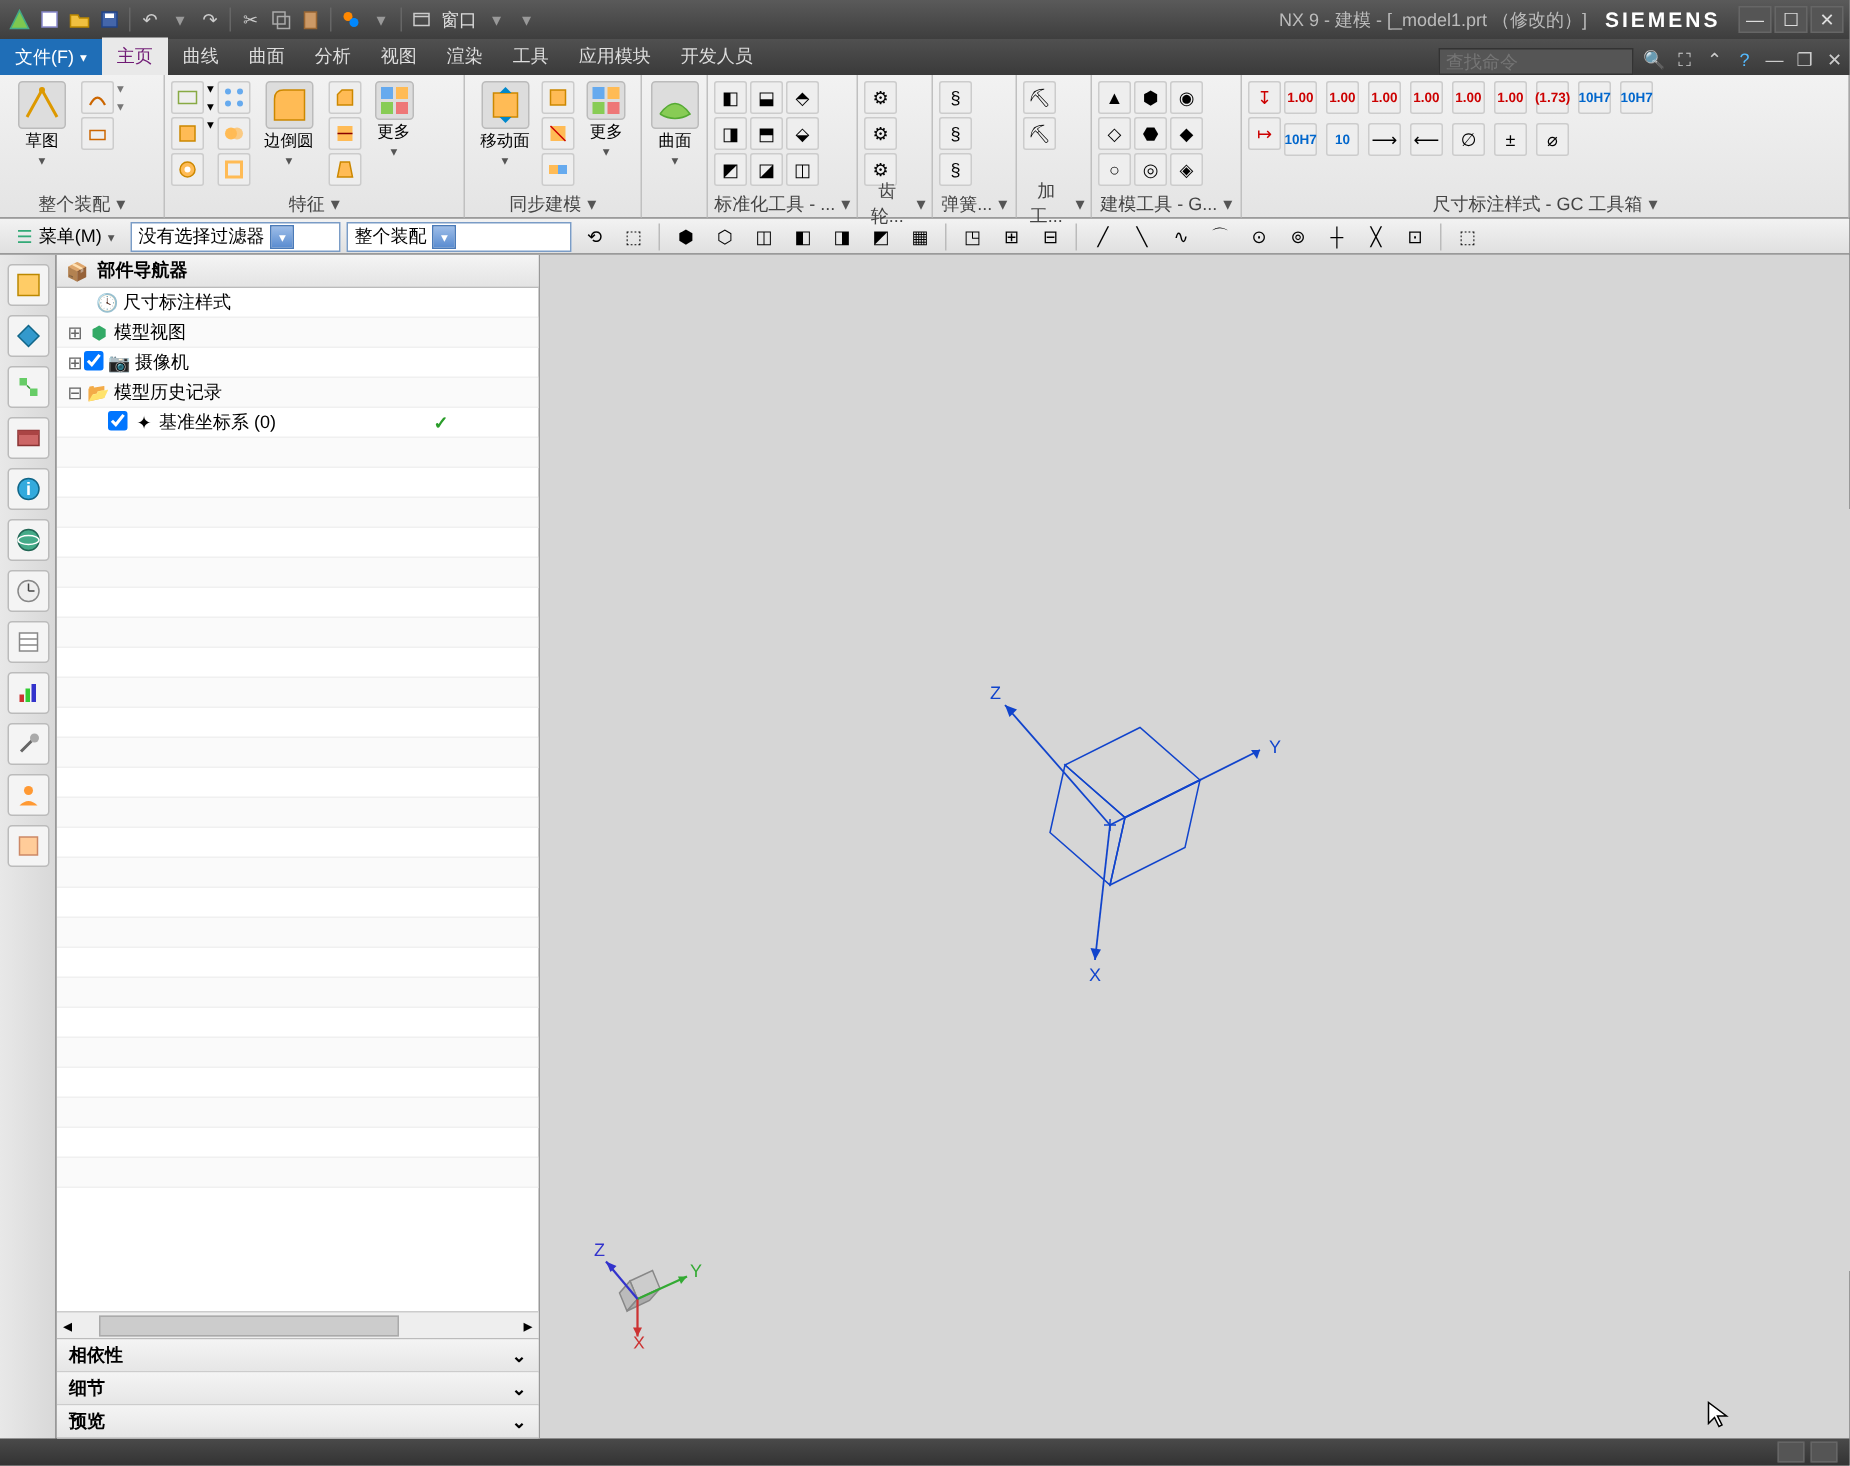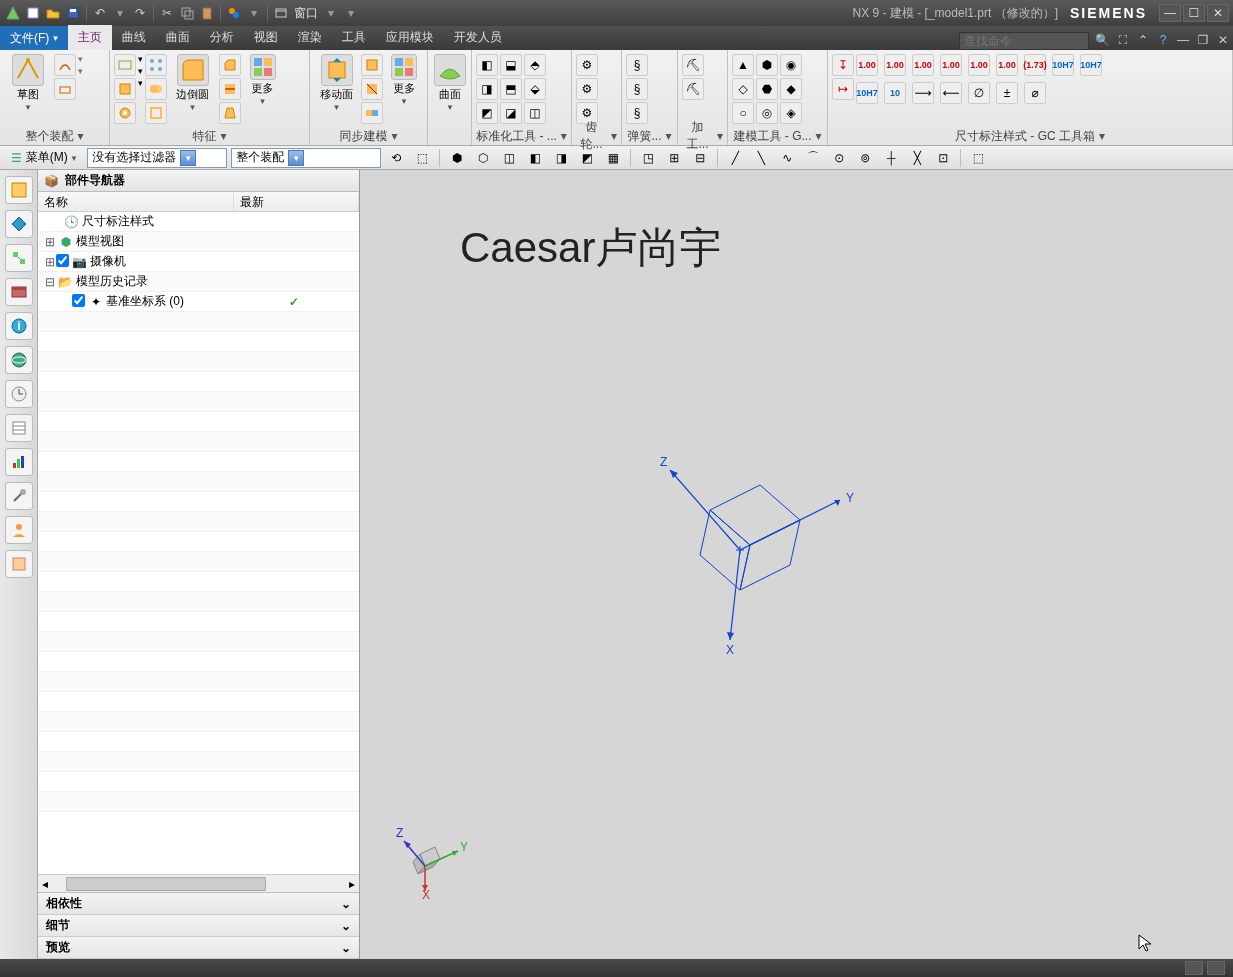--- a/index.html
+++ b/index.html
@@ -614,24 +614,20 @@
           <rect x="3" y="3" width="12" height="12" fill="#fc9" stroke="#c86"></rect>
         </svg>
       </div>
   </div>
 
   <div class="nav-panel">
     <div class="nav-header">
       <span>📦</span>
       <span>部件导航器</span>
     </div>
-    <div class="nav-cols">
-      <div class="col-h" style="width:196px">名称</div>
-      <div class="col-h" style="flex:1">最新</div>
-    </div>
     <div class="nav-tree">
       <div class="tree-row">
         <span style="width:18px"></span>
         <span class="ic">🕓</span>
         <span>尺寸标注样式</span>
       </div>
       <div class="tree-row">
         <span class="tw">⊞</span>
         <span class="ic" style="color:#3a6">⬢</span>
         <span>模型视图</span>
@@ -696,21 +692,20 @@
           <span>⌄</span>
         </div>
       <div class="acc-item">
           <span>预览</span>
           <span>⌄</span>
         </div>
     </div>
   </div>
 
   <div class="viewport">
-    <div class="watermark">Caesar卢尚宇</div>
     <svg class="cube-svg" width="260" height="240">
 
       <line x1="100" y1="120" x2="200" y2="70" stroke="#14c" stroke-width="1.2"></line>
       <polygon points="200,70 194,70 198,76" fill="#14c"></polygon>
       <text x="206" y="72" fill="#14c" font-size="12">Y</text>
       <line x1="100" y1="120" x2="90" y2="210" stroke="#14c" stroke-width="1.2"></line>
       <polygon points="90,210 87,202 94,203" fill="#14c"></polygon>
       <text x="86" y="224" fill="#14c" font-size="12">X</text>
       <line x1="100" y1="120" x2="30" y2="40" stroke="#14c" stroke-width="1.2"></line>
       <polygon points="30,40 33,48 38,43" fill="#14c"></polygon>

